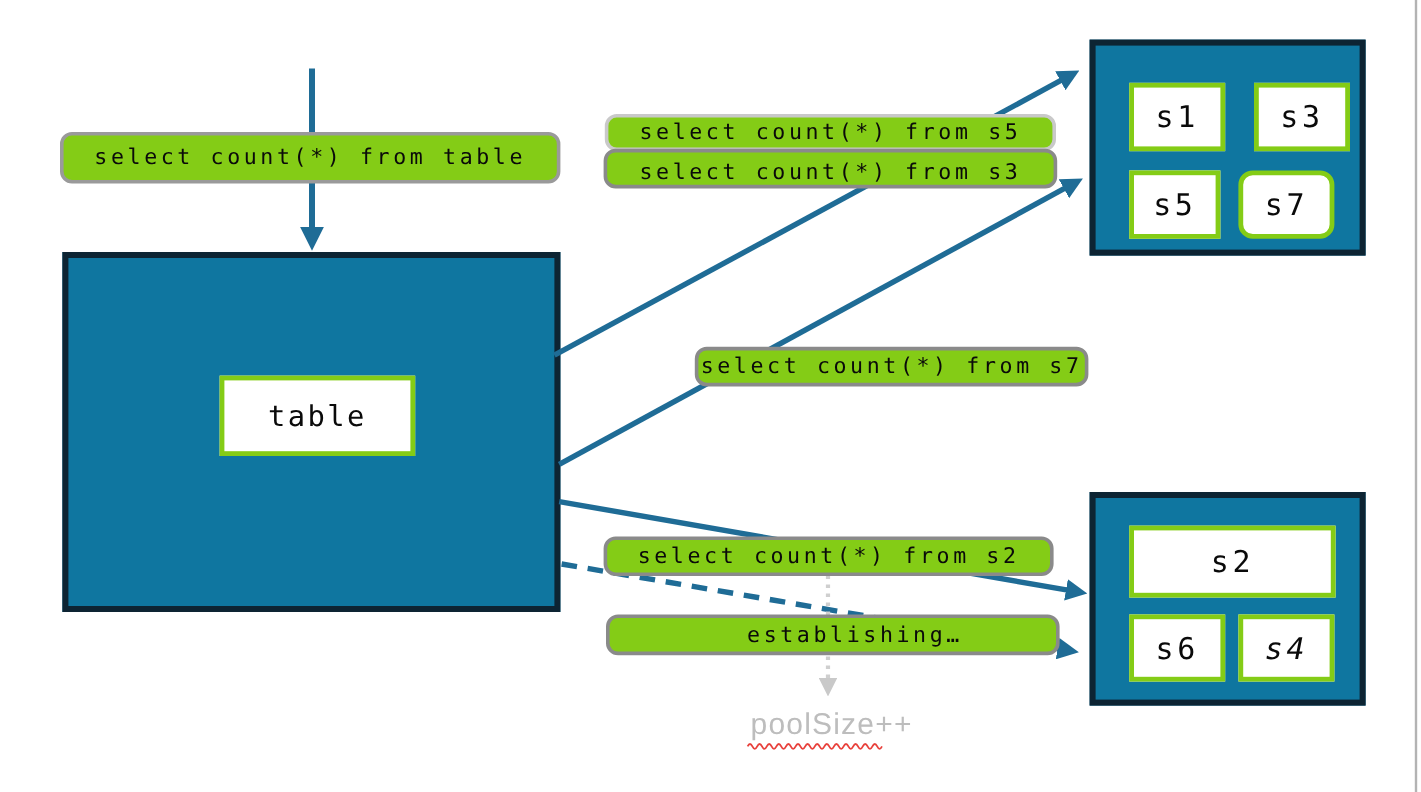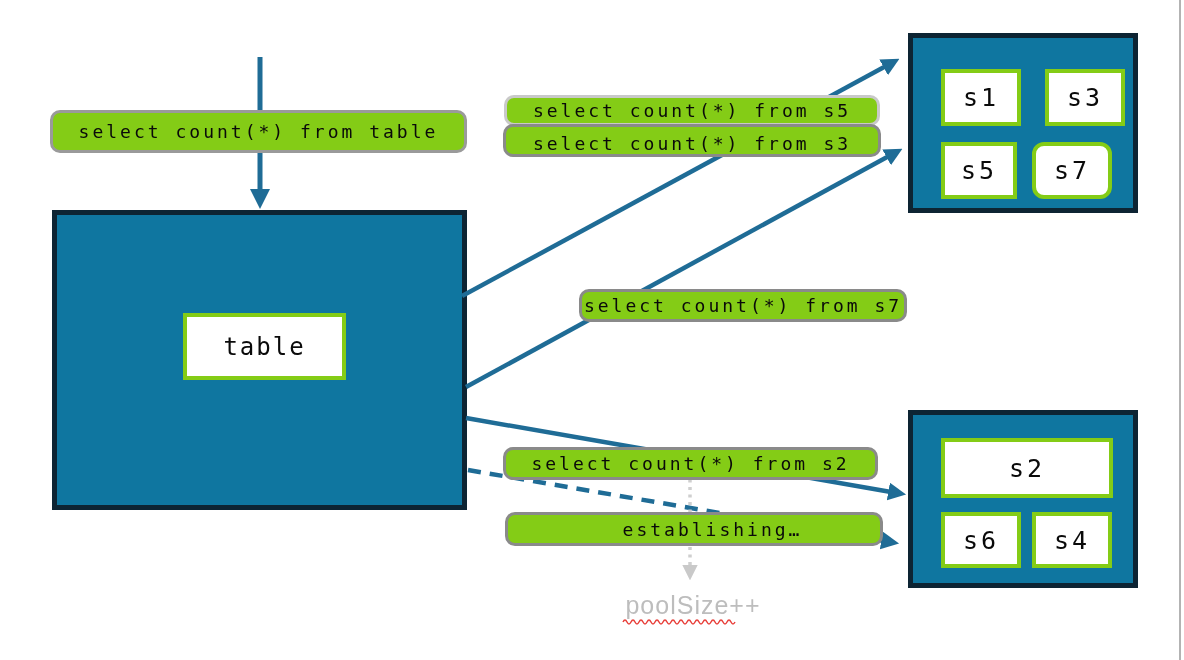--- a/index.html
+++ b/index.html
@@ -20,35 +20,35 @@
     display:flex;align-items:center;justify-content:center;
     color:#0a0a0a;font-size:25px;letter-spacing:3px;line-height:1;
   }
   .chip-table{left:126px;top:98px;width:163px;height:67px;font-size:24px;letter-spacing:2px;}
   .chip-s1{left:28px;top:31px;width:80px;height:57px;}
   .chip-s3{left:119px;top:31px;width:80px;height:57px;margin-left:13px;}
   .chip-s5{left:28px;top:104px;width:76px;height:57px;}
   .chip-s7{left:119px;top:104px;width:80px;height:57px;border-radius:12px;}
   .chip-s2{left:28px;top:23px;width:172px;height:60px;}
   .chip-s6{left:28px;top:97px;width:80px;height:56px;}
-  .chip-s4{left:119px;top:97px;width:80px;height:56px;}
+  .chip-s4{left:119px;top:97px;width:80px;height:56px;font-style:italic;}
   .qlabel{
     position:absolute;background:#84cc16;border:3px solid #8a8a8a;border-radius:10px;
     box-sizing:border-box;display:flex;align-items:center;justify-content:center;
     color:#0a0a0a;font-size:18px;letter-spacing:3px;white-space:nowrap;z-index:3;
   }
   .q-table{left:50px;top:110px;width:417px;height:43px;border-color:#9a9a9a;}
   .q-s5{left:504px;top:95px;width:376px;height:31px;border-color:#c9c9c9;}
   .q-s3{left:503px;top:124px;width:378px;height:33px;align-items:flex-end;}
   .q-s7{left:579px;top:253px;width:328px;height:33px;margin-top:36px;}
   .q-s2{left:503px;top:423px;width:375px;height:33px;margin-top:24px;}
   .q-est{left:505px;top:512px;width:378px;height:34px;padding-left:37px;}
   .pool-note{
     position:absolute;left:600px;top:590px;width:186px;height:30px;z-index:3;
-    display:flex;align-items:center;justify-content:center;
+    display:flex;justify-content:center;
     font-family:"Liberation Sans", sans-serif;font-size:25px;color:#bdbdbd;letter-spacing:1px;
   }
   .squiggle{position:absolute;left:622px;top:617px;z-index:3;}
 </style>
 </head>
 <body>
 
 <div class="canvas">
 
   <div class="slide-edge"></div>

